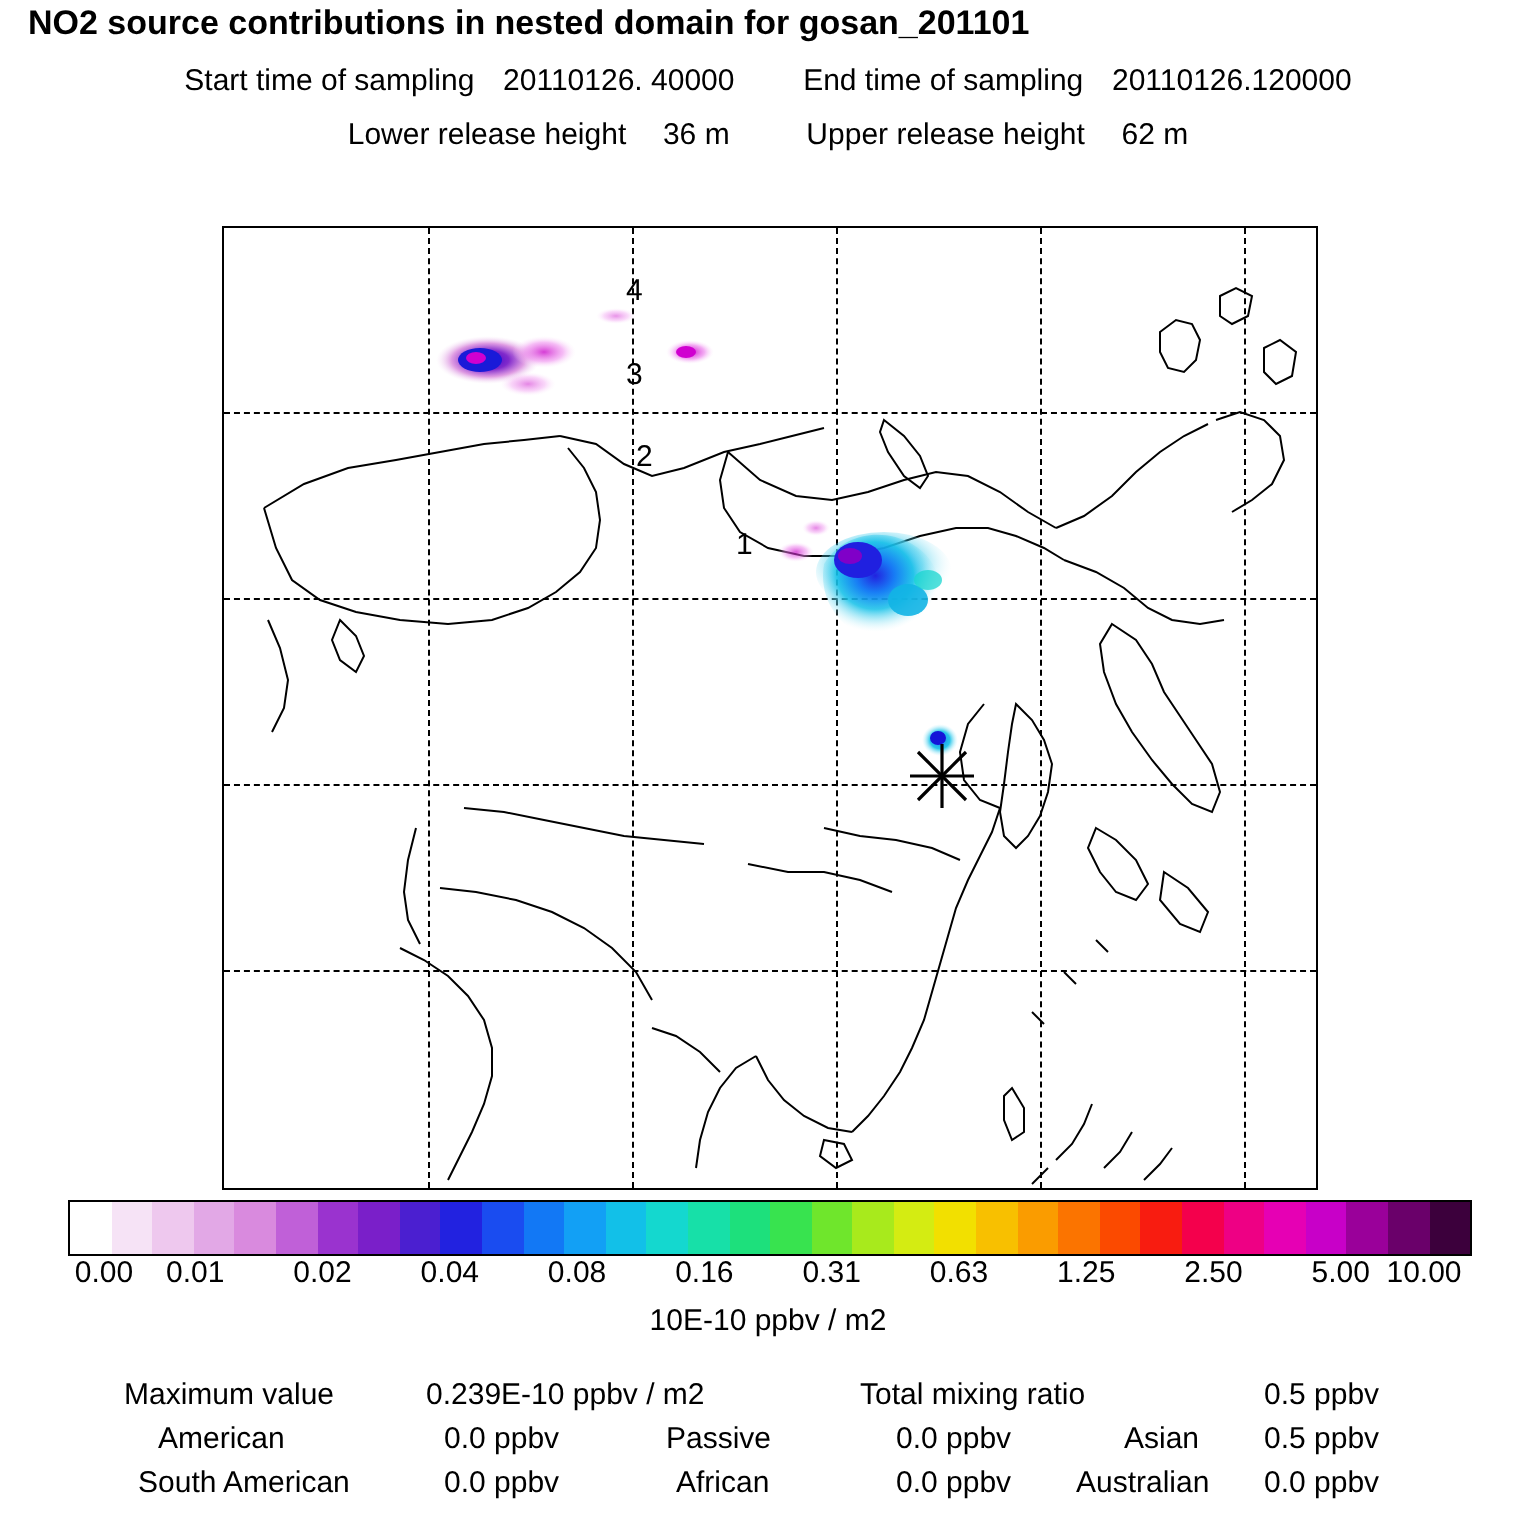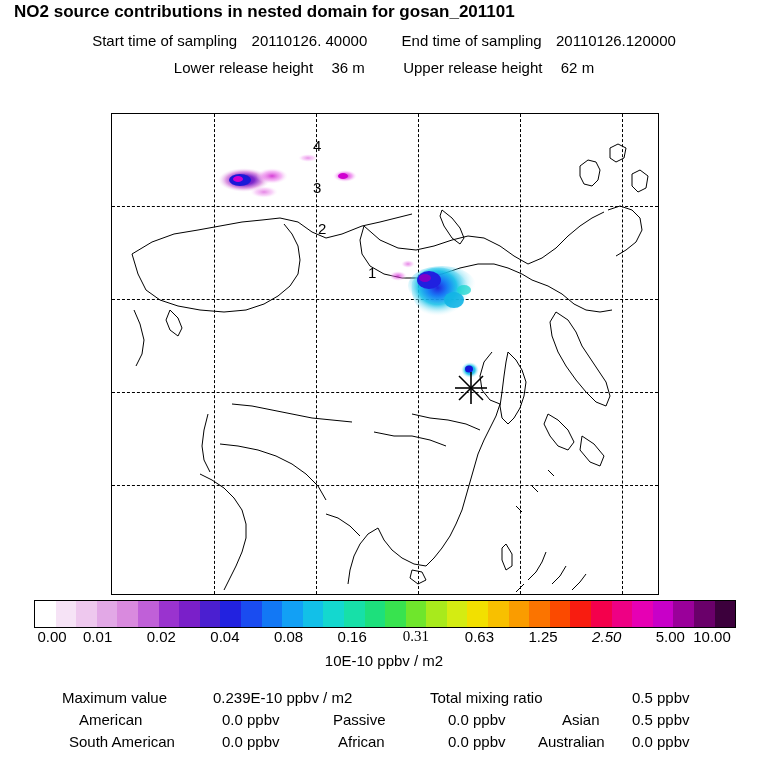--- a/index.html
+++ b/index.html
@@ -269,24 +269,24 @@
       <div style="background: rgb(60, 0, 60);"></div>
     </div>
 
   <div class="cbar-ticks" id="cbar-ticks">
       <span style="left: 52px;">0.00</span>
       <span style="left: 97.6364px;">0.01</span>
       <span style="left: 161.273px;">0.02</span>
       <span style="left: 224.909px;">0.04</span>
       <span style="left: 288.545px;">0.08</span>
       <span style="left: 352.182px;">0.16</span>
-      <span style="left: 415.818px; font-family: Liberation Serif, serif;">0.31</span>
+      <span style="left: 415.818px;">0.31</span>
       <span style="left: 479.455px;">0.63</span>
       <span style="left: 543.091px;">1.25</span>
-      <span style="left: 606.727px; font-style: italic;">2.50</span>
+      <span style="left: 606.727px;">2.50</span>
       <span style="left: 670.364px;">5.00</span>
       <span style="left: 712px;">10.00</span>
     </div>
 
   <div class="cbar-label">10E-10 ppbv / m2</div>
 
   <div class="foot f1">
     <span class="grp" style="left:62px">Maximum value</span>
     <span class="grp" style="left:213px">0.239E-10 ppbv / m2</span>
     <span class="grp" style="left:430px">Total mixing ratio</span>

